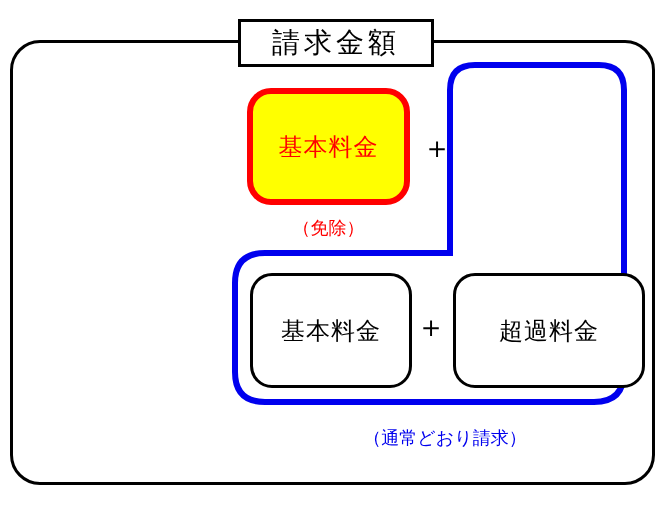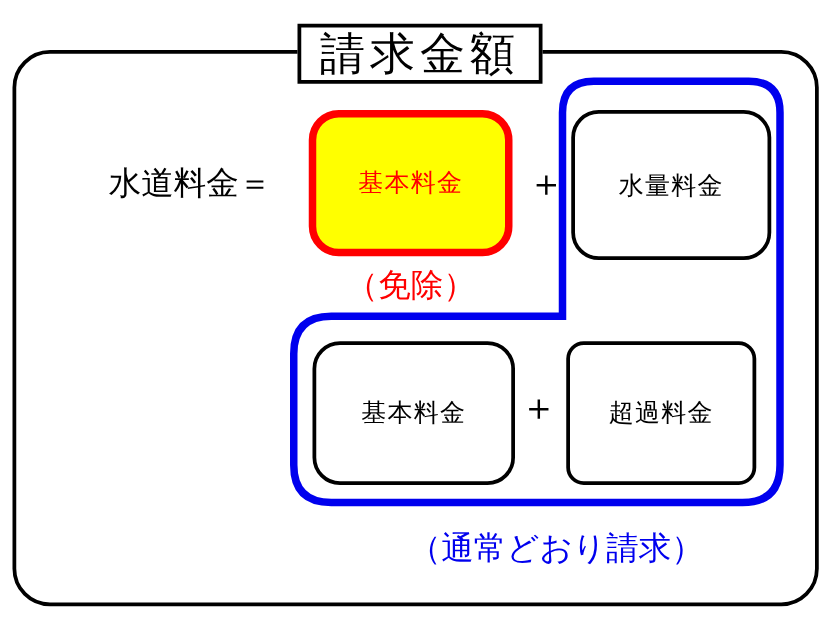--- a/index.html
+++ b/index.html
@@ -34,21 +34,21 @@
     left: 238px;
     top: 19px;
     width: 196px;
     height: 48px;
     border: 3px solid var(--outline, #000);
     box-sizing: border-box;
     background: #ffffff;
     display: flex;
     align-items: center;
     justify-content: center;
-    font-size: 36px;
+    font-size: 28px;
     letter-spacing: 4px;
     z-index: 5;
   }
   
   .group-svg {
     position: absolute;
     left: 0;
     top: 0;
     width: 665px;
     height: 511px;
@@ -71,48 +71,48 @@
   .label-sewer { left: 20px; top: 312px; width: 200px; }
   .charge-box {
     position: absolute;
     box-sizing: border-box;
     border: 3px solid var(--outline, #000);
     border-radius: 22px;
     background: #ffffff;
     display: flex;
     align-items: center;
     justify-content: center;
-    font-size: 20px;
+    font-size: 24px;
     letter-spacing: 1px;
     z-index: 4;
   }
   .box-basic-water {
     left: 247px; top: 88px; width: 163px; height: 117px;
     border: 6px solid var(--exempt_accent, #FF0000);
     border-radius: 24px;
     background: var(--exempt_highlight, #FFFF00);
     color: var(--exempt_accent, #FF0000);
   }
   .box-volume { left: 457px; top: 88px; width: 160px; height: 120px; }
   .box-basic-sewer { left: 250px; top: 273px; width: 162px; height: 115px; }
-  .box-excess { left: 453px; top: 273px; width: 152px; height: 115px; border-radius: 14px; }
+  .box-excess { left: 453px; top: 273px; width: 192px; height: 115px; }
   .plus-sign {
     position: absolute;
     width: 34px;
     text-align: center;
     font-size: 30px;
     line-height: 34px;
     z-index: 4;
   }
   .plus-water { left: 420px; top: 131px; }
   .plus-sewer { left: 414px; top: 310px; }
   .note {
     position: absolute;
     text-align: center;
-    font-size: 26px;
+    font-size: 18px;
     line-height: 30px;
     z-index: 4;
     white-space: nowrap;
   }
   .note-exempt {
     left: 247px; top: 213px; width: 163px;
     color: var(--exempt_accent, #FF0000);
   }
   .note-billed {
     left: 309px; top: 423px; width: 272px;
@@ -137,27 +137,25 @@
              L 265 402
              Q 235 402 235 372
              L 235 283
              Q 235 253 265 253
              L 450 253
              L 450 90
              Q 450 65 475 65
              Z"></path>
   </svg>
 
-  <div class="row-label label-water">水道料金＝</div>
 
   <div class="charge-box box-basic-water">基本料金</div>
 
   <div class="plus-sign plus-water">＋</div>
 
-  <div class="charge-box box-volume">水量料金</div>
 
   <div class="note note-exempt">（免除）</div>
 
 
   <div class="charge-box box-basic-sewer">基本料金</div>
 
   <div class="plus-sign plus-sewer">＋</div>
 
   <div class="charge-box box-excess">超過料金</div>
 

